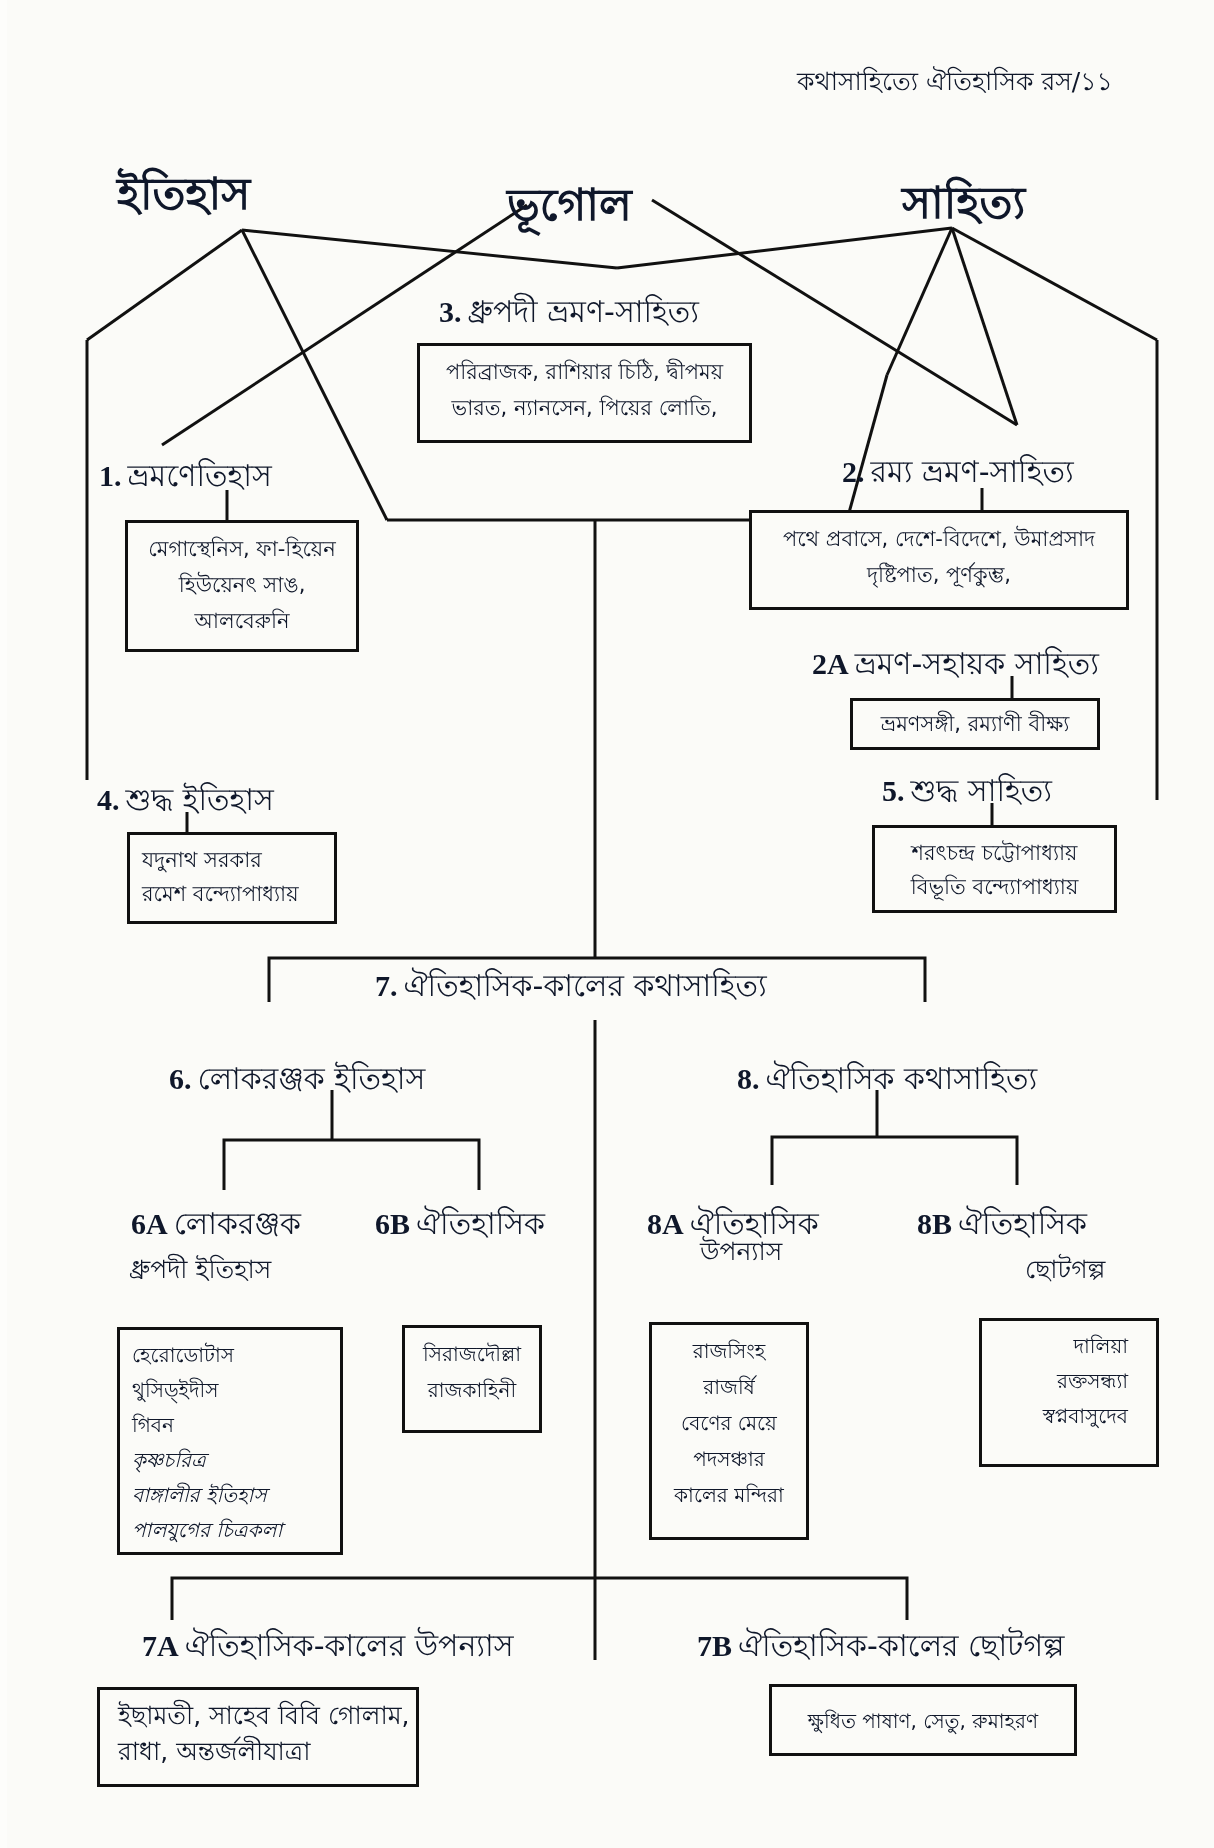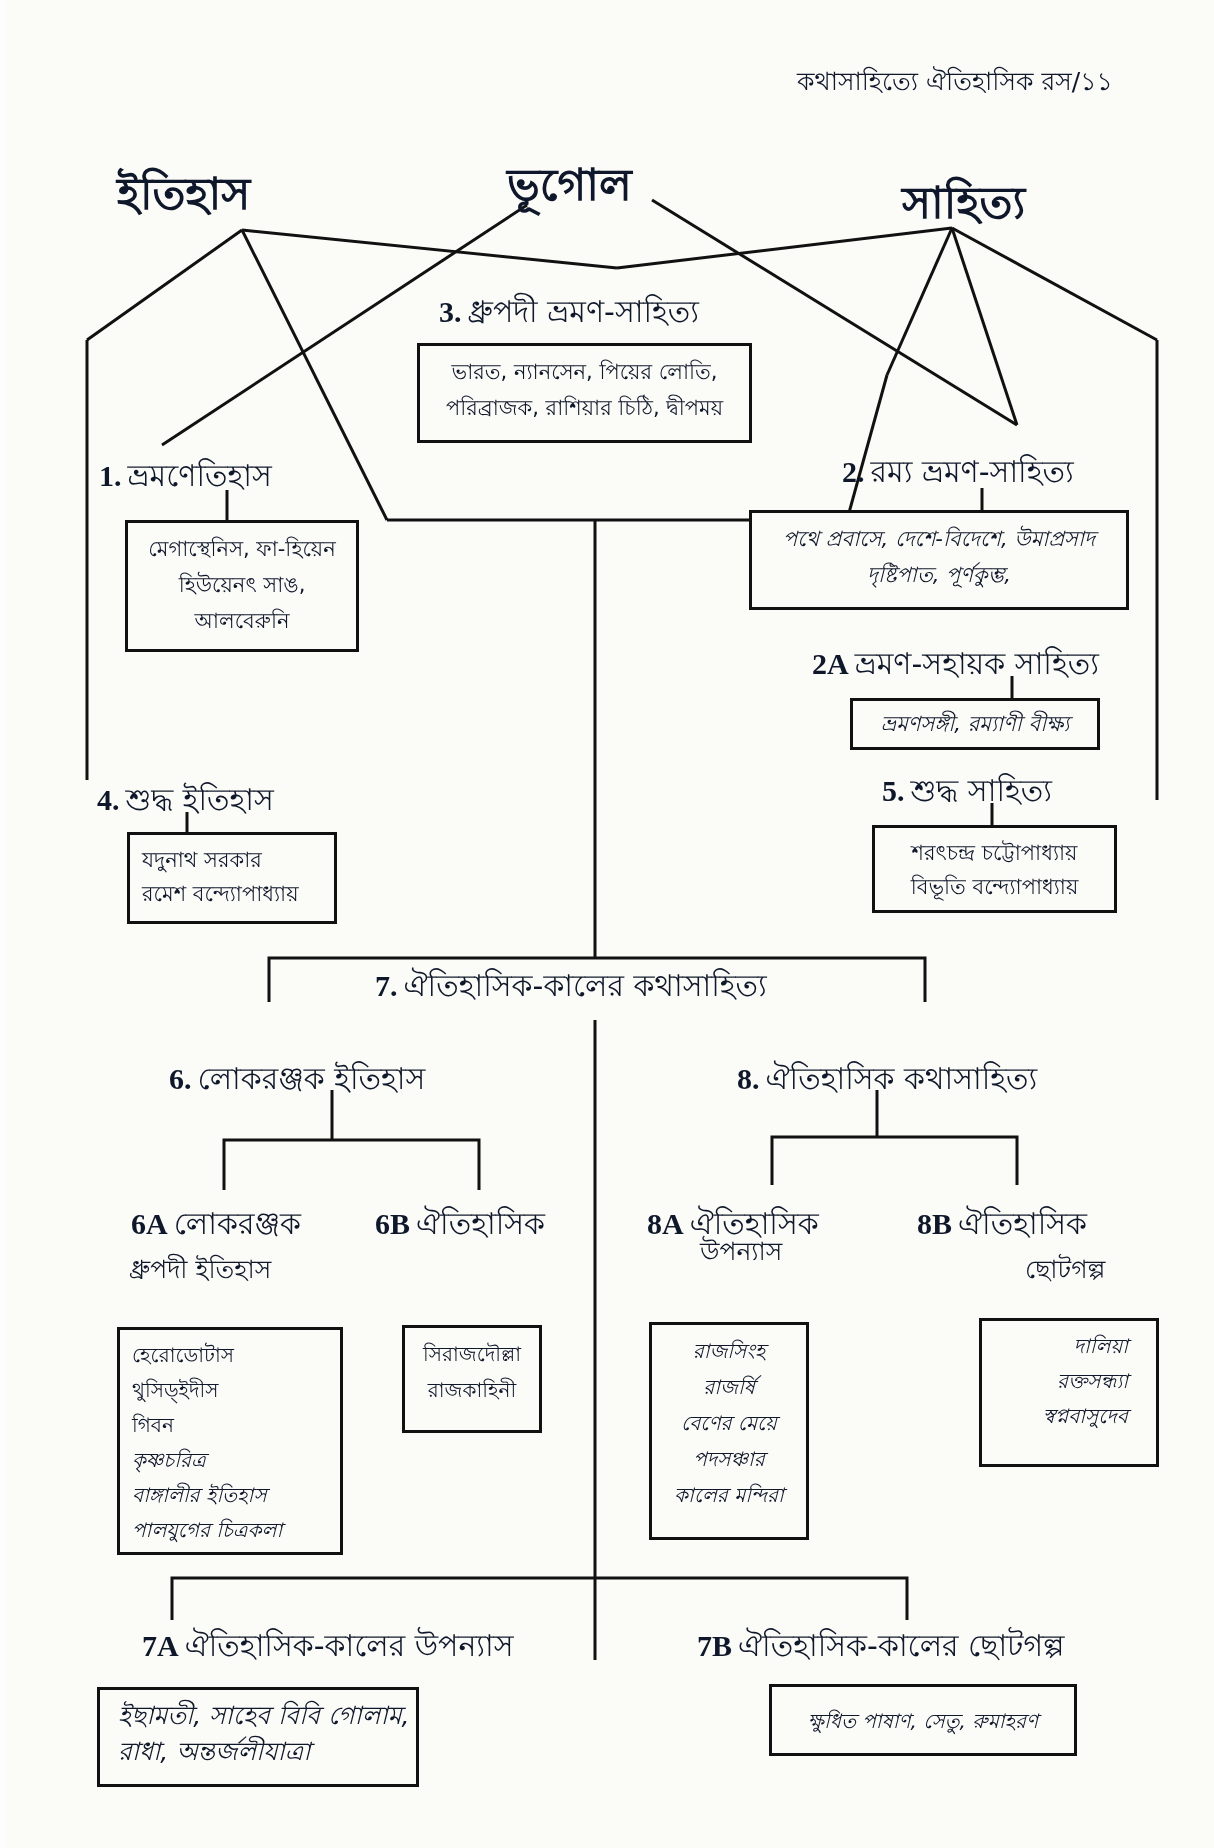--- a/index.html
+++ b/index.html
@@ -9,21 +9,21 @@
   svg.lines line, svg.lines polyline{stroke:#111;stroke-width:3;fill:none;}
   .abs{position:absolute;white-space:nowrap;}
   .hdr{font-size:25px;}
   .root{font-size:44px;font-weight:bold;}
   .node{font-size:30px;}
   .node .num{font-family:"Liberation Serif",serif;font-weight:bold;margin-right:6px;}
   .sub{font-size:25px;}
   .box{position:absolute;border:3px solid #111;background:#fbfbf8;font-size:21px;line-height:36px;
        padding:8px 12px;box-sizing:border-box;}
   .box.center{text-align:center;}
-  .box.italic{font-style:italic;}
+  .box.italic{}
   .box div{white-space:nowrap;}
 </style>
 </head>
 <body>
 
 <div id="page">
 
   <svg class="lines" viewBox="0 0 1214 1848">
 
     <line x1="235" y1="230" x2="80" y2="340"></line>
@@ -58,29 +58,29 @@
     <polyline points="217,1190 217,1140 472,1140 472,1190"></polyline>
     <line x1="870" y1="1090" x2="870" y2="1137"></line>
     <polyline points="765,1185 765,1137 1010,1137 1010,1185"></polyline>
 
     <polyline points="165,1620 165,1578 900,1578 900,1620"></polyline>
   </svg>
 
   <div class="abs hdr" style="left:790px;top:62px;">কথাসাহিত্যে ঐতিহাসিক রস/১১</div>
 
   <div class="abs root" style="left:110px;top:161px;">ইতিহাস</div>
-  <div class="abs root" style="left:500px;top:152px;">ভূগোল</div>
+  <div class="abs root" style="left:500px;top:172px;">ভূগোল</div>
   <div class="abs root" style="left:895px;top:170px;">সাহিত্য</div>
 
   <div class="abs node" style="left:432px;top:288px;">
     <span class="num">3.</span><span>ধ্রুপদী ভ্রমণ-সাহিত্য</span>
   </div>
   <div class="box center" style="left:410px;top:343px;width:335px;height:100px;">
+    <div>পরিব্রাজক, রাশিয়ার চিঠি, দ্বীপময়</div>
     <div>ভারত, ন্যানসেন, পিয়ের লোতি,</div>
-    <div>পরিব্রাজক, রাশিয়ার চিঠি, দ্বীপময়</div>
   </div>
 
   <div class="abs node" style="left:92px;top:452px;">
     <span class="num">1.</span><span>ভ্রমণেতিহাস</span>
   </div>
   <div class="box center" style="left:118px;top:520px;width:234px;height:132px;line-height:36px;">
     <div>মেগাস্থেনিস, ফা-হিয়েন</div>
     <div>হিউয়েনৎ সাঙ,</div>
     <div>আলবেরুনি</div>
   </div>

